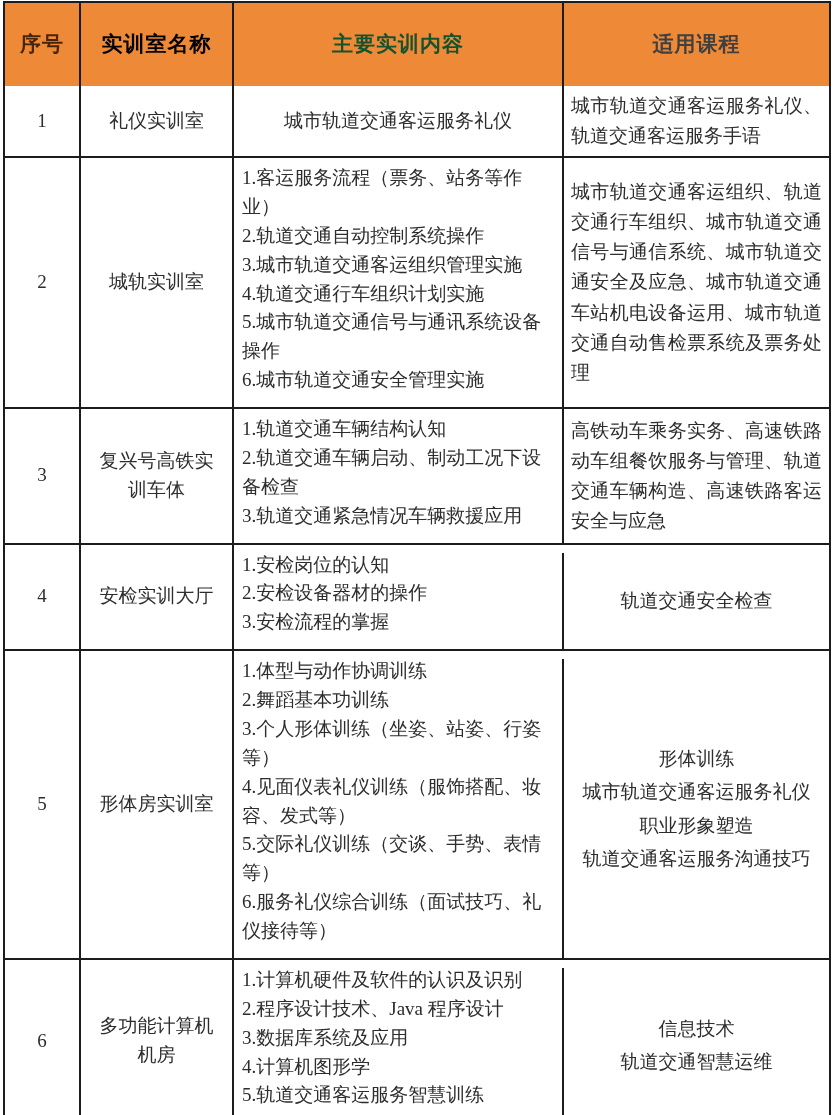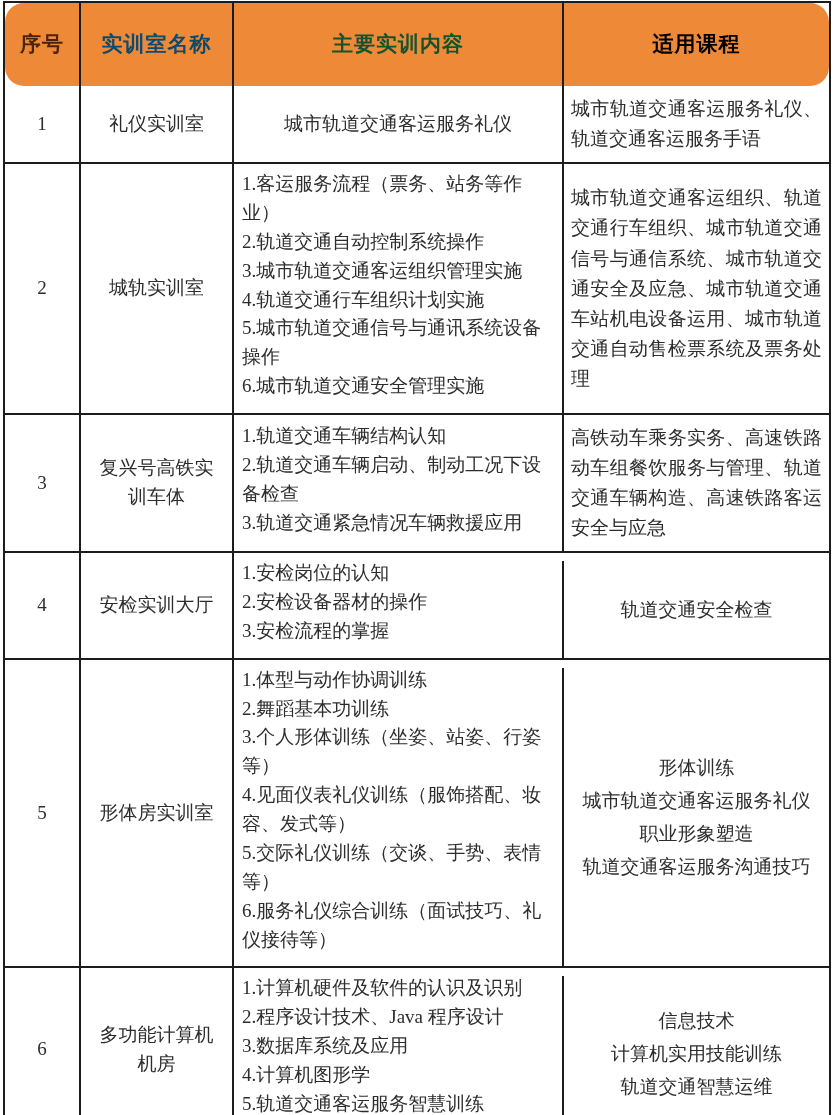--- a/index.html
+++ b/index.html
@@ -47,41 +47,41 @@
     align-items:center;
     text-align:center;
     letter-spacing:1px;
   }
   
   .cell.center{ align-items:center; text-align:center; }
   .cell.left{ align-items:flex-start; text-align:left; }
   .cell.justify{ text-align:justify; text-align-last:left; }
   .cell.room{ align-items:center; text-align:center; padding:2px 16px; }
   .cell.courses-center{ text-align:center; line-height:1.75;margin-top:8px; }
-  .cell.courses-justify{ line-height:1.58; padding:8px 7px; }
+  .cell.courses-justify{ line-height:1.58; padding:2px 7px; }
   .cell.content-list{ line-height:1.52; padding:6px 6px 12px 8px; }
   
   .r1{ min-height:70px; }
   .r2{ min-height:237px; }
   .r3{ min-height:126px; }
   .r4{ min-height:97px; }
   .r5{ min-height:290px; }
   .r6{ min-height:147px; }
   .r7{ min-height:59px; }
 </style>
 </head>
 <body>
 
 <div class="page">
   <div class="table">
-    <div class="row header" id="header-row" style="background: rgb(238, 137, 56); border-radius: 19px;">
+    <div class="row header" id="header-row" style="background: rgb(238, 137, 56);">
       <div class="cell" style="color: rgb(74, 36, 7);">序号</div>
-      <div class="cell" style="color: #0c4a6e;">实训室名称</div>
+      <div class="cell" style="color: #000000;">实训室名称</div>
       <div class="cell" style="color: #14532d;">主要实训内容</div>
-      <div class="cell" style="color: #000000;">适用课程</div>
+      <div class="cell" style="color: #404040;">适用课程</div>
     </div>
     <div id="table-rows">
         <div class="row r1">
           <div class="cell center">1</div>
           <div class="cell room">礼仪实训室</div>
           <div class="cell center">
             <div>城市轨道交通客运服务礼仪</div>
           </div>
           <div class="cell courses-justify justify">
             <div>城市轨道交通客运服务礼仪、轨道交通客运服务手语</div>
@@ -149,21 +149,20 @@
           <div class="cell room">多功能计算机机房</div>
           <div class="cell content-list left">
             <div>1.计算机硬件及软件的认识及识别</div>
             <div>2.程序设计技术、Java 程序设计</div>
             <div>3.数据库系统及应用</div>
             <div>4.计算机图形学</div>
             <div>5.轨道交通客运服务智慧训练</div>
           </div>
           <div class="cell courses-center">
             <div>信息技术</div>
-            <div>计算机实用技能训练</div>
             <div>轨道交通智慧运维</div>
           </div>
         </div>
         <div class="row r7">
           <div class="cell center">7</div>
           <div class="cell room">化妆实训室</div>
           <div class="cell center"></div>
           <div class="cell courses-center">
             <div>职业形象塑造</div>
           </div>

